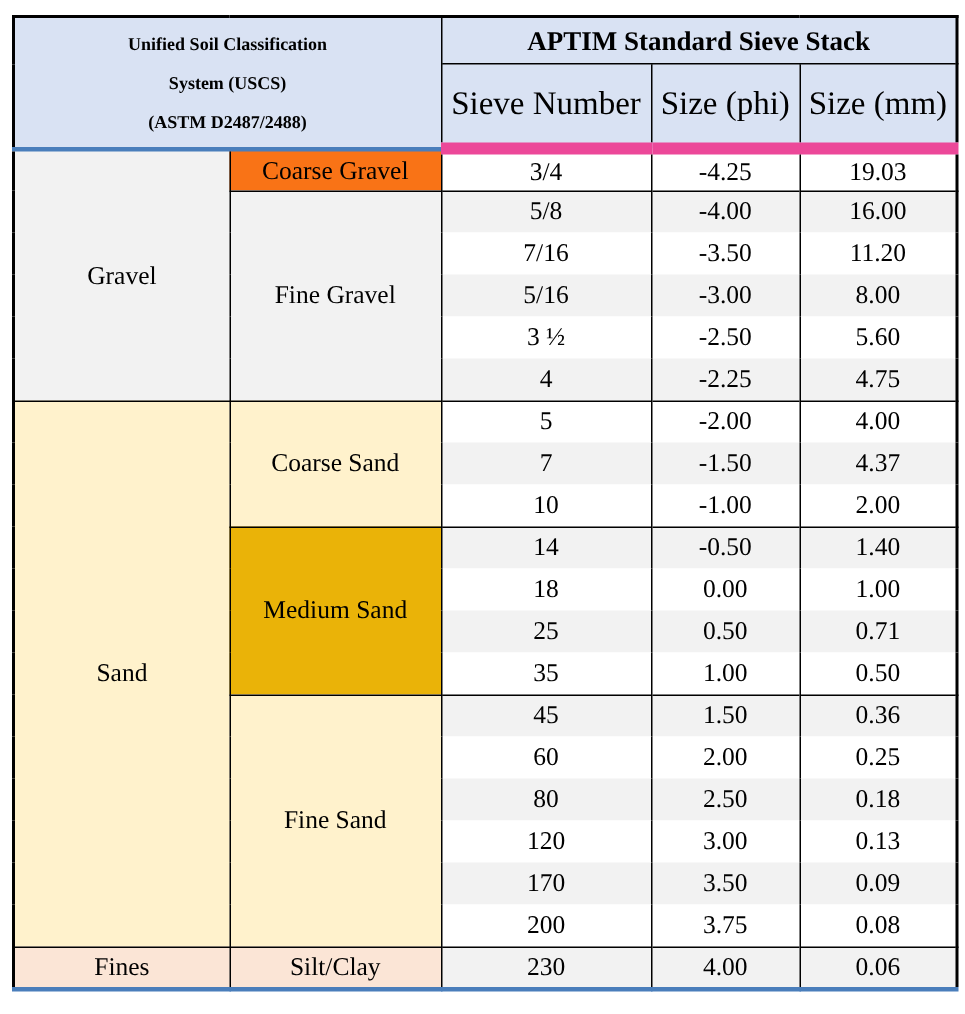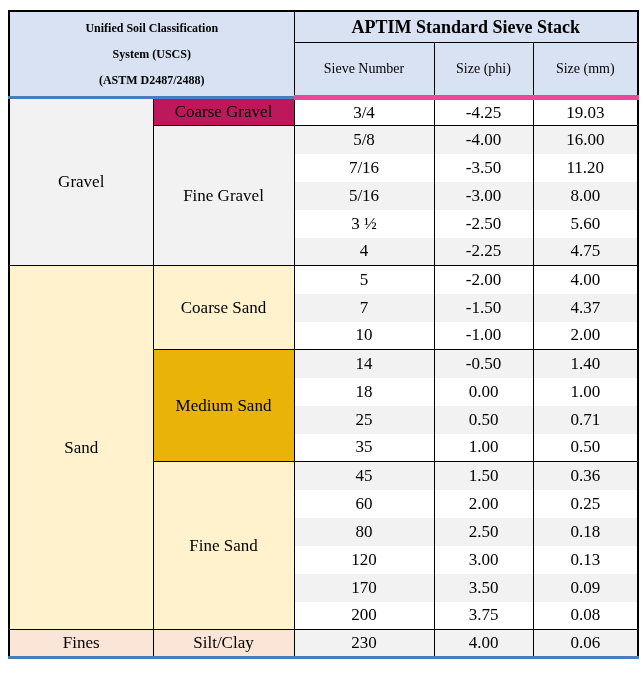--- a/index.html
+++ b/index.html
@@ -48,22 +48,22 @@
     line-height: 26px;
     border-bottom: 3px solid #4A7EBB;
   }
   th.aptim-head {
     font-weight: bold;
     font-size: 18px;
     height: 30px;
   }
   tr.subhead th {
     height: 52px;
-    font-size: 14px;
-    border-bottom: 5px solid #ec4899;
+    font-size: 22px;
+    border-bottom: 8px solid #ec4899;
   }
 
   tbody tr { height: 28px; }
   tbody td.data {
     border-left: 1px solid #000000;
     border-right: 1px solid #000000;
     background: #ffffff;
   }
   tbody td.major,
   tbody td.sub {
@@ -95,21 +95,21 @@
       </tr>
       <tr class="subhead">
         <th>Sieve Number</th>
         <th>Size (phi)</th>
         <th>Size (mm)</th>
       </tr>
     </thead>
     <tbody>
         <tr class="grp-first">
           <td rowspan="6" class="major" style="background: rgb(242, 242, 242); margin-left: 44px;">Gravel</td>
-          <td rowspan="1" class="sub" style="background: #be185d; margin-top: 18px;">Coarse Gravel</td>
+          <td rowspan="1" class="sub" style="background: #f97316; margin-top: 18px;">Coarse Gravel</td>
           <td class="data">3/4</td>
           <td class="data">-4.25</td>
           <td class="data">19.03</td>
         </tr>
         <tr class="grp-first shade">
           <td rowspan="5" class="sub" style="background: rgb(242, 242, 242);">Fine Gravel</td>
           <td class="data">5/8</td>
           <td class="data">-4.00</td>
           <td class="data">16.00</td>
         </tr>

